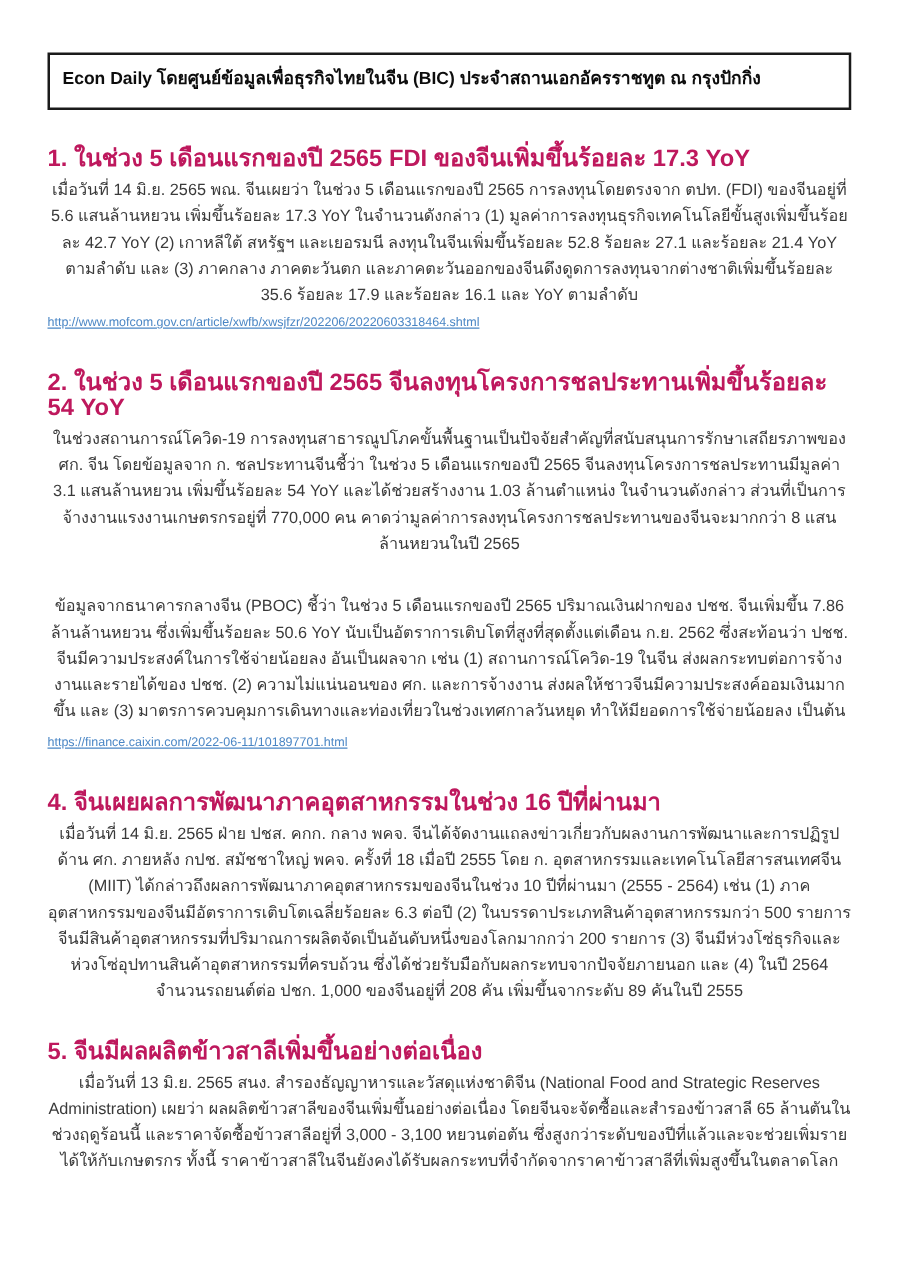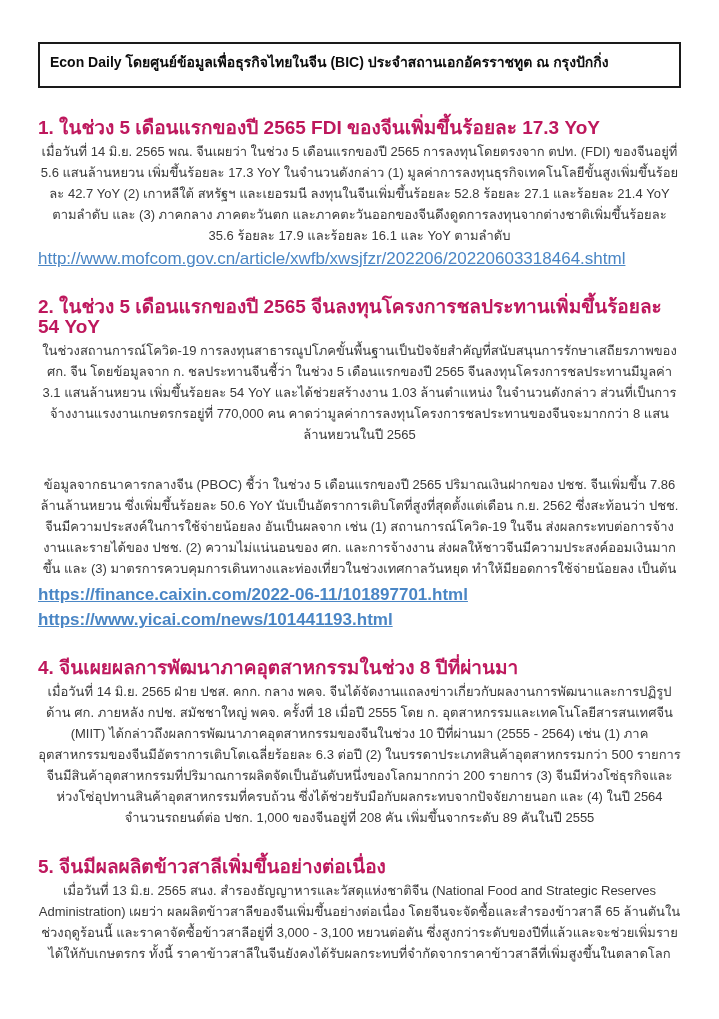--- a/index.html
+++ b/index.html
@@ -42,27 +42,27 @@
     margin: 0;
     font-size: 13px;
     line-height: 21px;
     color: #3a3a3a;
     text-align: center;
     word-break: break-word;
   }
   .section a.doc-link {
     display: inline-block;
     margin-top: 3px;
-    font-size: 17px;
+    font-size: 10px;
     line-height: 19px;
     color: #4a86c5;
     text-decoration: underline;
     word-break: break-all;
   }
-  .link-stack a.doc-link { display: block; margin-top: 6px; font-weight: bold; }
+  .link-stack a.doc-link { display: block; margin-top: 6px; }
 </style>
 </head>
 <body>
 
 <div class="page">
 
   <div class="header-box">
     <div class="hline">Econ Daily โดยศูนย์ข้อมูลเพื่อธุรกิจไทยในจีน (BIC) ประจำสถานเอกอัครราชทูต ณ กรุงปักกิ่ง</div>
   </div>
 
@@ -74,26 +74,25 @@
 
   <div class="section">
     <h2>2. ในช่วง 5 เดือนแรกของปี 2565 จีนลงทุนโครงการชลประทานเพิ่มขึ้นร้อยละ 54 YoY</h2>
     <p>ในช่วงสถานการณ์โควิด-19 การลงทุนสาธารณูปโภคขั้นพื้นฐานเป็นปัจจัยสำคัญที่สนับสนุนการรักษาเสถียรภาพของ ศก. จีน โดยข้อมูลจาก ก. ชลประทานจีนชี้ว่า ในช่วง 5 เดือนแรกของปี 2565 จีนลงทุนโครงการชลประทานมีมูลค่า 3.1 แสนล้านหยวน เพิ่มขึ้นร้อยละ 54 YoY และได้ช่วยสร้างงาน 1.03 ล้านตำแหน่ง ในจำนวนดังกล่าว ส่วนที่เป็นการจ้างงานแรงงานเกษตรกรอยู่ที่ 770,000 คน คาดว่ามูลค่าการลงทุนโครงการชลประทานของจีนจะมากกว่า 8 แสนล้านหยวนในปี 2565</p>
   </div>
 
   <div class="section">
     <p>ข้อมูลจากธนาคารกลางจีน (PBOC) ชี้ว่า ในช่วง 5 เดือนแรกของปี 2565 ปริมาณเงินฝากของ ปชช. จีนเพิ่มขึ้น 7.86 ล้านล้านหยวน ซึ่งเพิ่มขึ้นร้อยละ 50.6 YoY นับเป็นอัตราการเติบโตที่สูงที่สุดตั้งแต่เดือน ก.ย. 2562 ซึ่งสะท้อนว่า ปชช. จีนมีความประสงค์ในการใช้จ่ายน้อยลง อันเป็นผลจาก เช่น (1) สถานการณ์โควิด-19 ในจีน ส่งผลกระทบต่อการจ้างงานและรายได้ของ ปชช. (2) ความไม่แน่นอนของ ศก. และการจ้างงาน ส่งผลให้ชาวจีนมีความประสงค์ออมเงินมากขึ้น และ (3) มาตรการควบคุมการเดินทางและท่องเที่ยวในช่วงเทศกาลวันหยุด ทำให้มียอดการใช้จ่ายน้อยลง เป็นต้น</p>
     <div class="link-stack">
       <a class="doc-link" href="#">https://finance.caixin.com/2022-06-11/101897701.html</a>
-      <a class="doc-link" href="#">https://www.yicai.com/news/101441193.html</a>
     </div>
   </div>
 
   <div class="section">
-    <h2>4. จีนเผยผลการพัฒนาภาคอุตสาหกรรมในช่วง 8 ปีที่ผ่านมา</h2>
+    <h2>4. จีนเผยผลการพัฒนาภาคอุตสาหกรรมในช่วง 16 ปีที่ผ่านมา</h2>
     <p>เมื่อวันที่ 14 มิ.ย. 2565 ฝ่าย ปชส. คกก. กลาง พคจ. จีนได้จัดงานแถลงข่าวเกี่ยวกับผลงานการพัฒนาและการปฏิรูปด้าน ศก. ภายหลัง กปช. สมัชชาใหญ่ พคจ. ครั้งที่ 18 เมื่อปี 2555 โดย ก. อุตสาหกรรมและเทคโนโลยีสารสนเทศจีน (MIIT) ได้กล่าวถึงผลการพัฒนาภาคอุตสาหกรรมของจีนในช่วง 10 ปีที่ผ่านมา (2555 - 2564) เช่น (1) ภาคอุตสาหกรรมของจีนมีอัตราการเติบโตเฉลี่ยร้อยละ 6.3 ต่อปี (2) ในบรรดาประเภทสินค้าอุตสาหกรรมกว่า 500 รายการ จีนมีสินค้าอุตสาหกรรมที่ปริมาณการผลิตจัดเป็นอันดับหนึ่งของโลกมากกว่า 200 รายการ (3) จีนมีห่วงโซ่ธุรกิจและห่วงโซ่อุปทานสินค้าอุตสาหกรรมที่ครบถ้วน ซึ่งได้ช่วยรับมือกับผลกระทบจากปัจจัยภายนอก และ (4) ในปี 2564 จำนวนรถยนต์ต่อ ปชก. 1,000 ของจีนอยู่ที่ 208 คัน เพิ่มขึ้นจากระดับ 89 คันในปี 2555</p>
   </div>
 
   <div class="section">
     <h2>5. จีนมีผลผลิตข้าวสาลีเพิ่มขึ้นอย่างต่อเนื่อง</h2>
     <p>เมื่อวันที่ 13 มิ.ย. 2565 สนง. สำรองธัญญาหารและวัสดุแห่งชาติจีน (National Food and Strategic Reserves Administration) เผยว่า ผลผลิตข้าวสาลีของจีนเพิ่มขึ้นอย่างต่อเนื่อง โดยจีนจะจัดซื้อและสำรองข้าวสาลี 65 ล้านตันในช่วงฤดูร้อนนี้ และราคาจัดซื้อข้าวสาลีอยู่ที่ 3,000 - 3,100 หยวนต่อตัน ซึ่งสูงกว่าระดับของปีที่แล้วและจะช่วยเพิ่มรายได้ให้กับเกษตรกร ทั้งนี้ ราคาข้าวสาลีในจีนยังคงได้รับผลกระทบที่จำกัดจากราคาข้าวสาลีที่เพิ่มสูงขึ้นในตลาดโลก</p>
 
   </div>
 
 </div>

